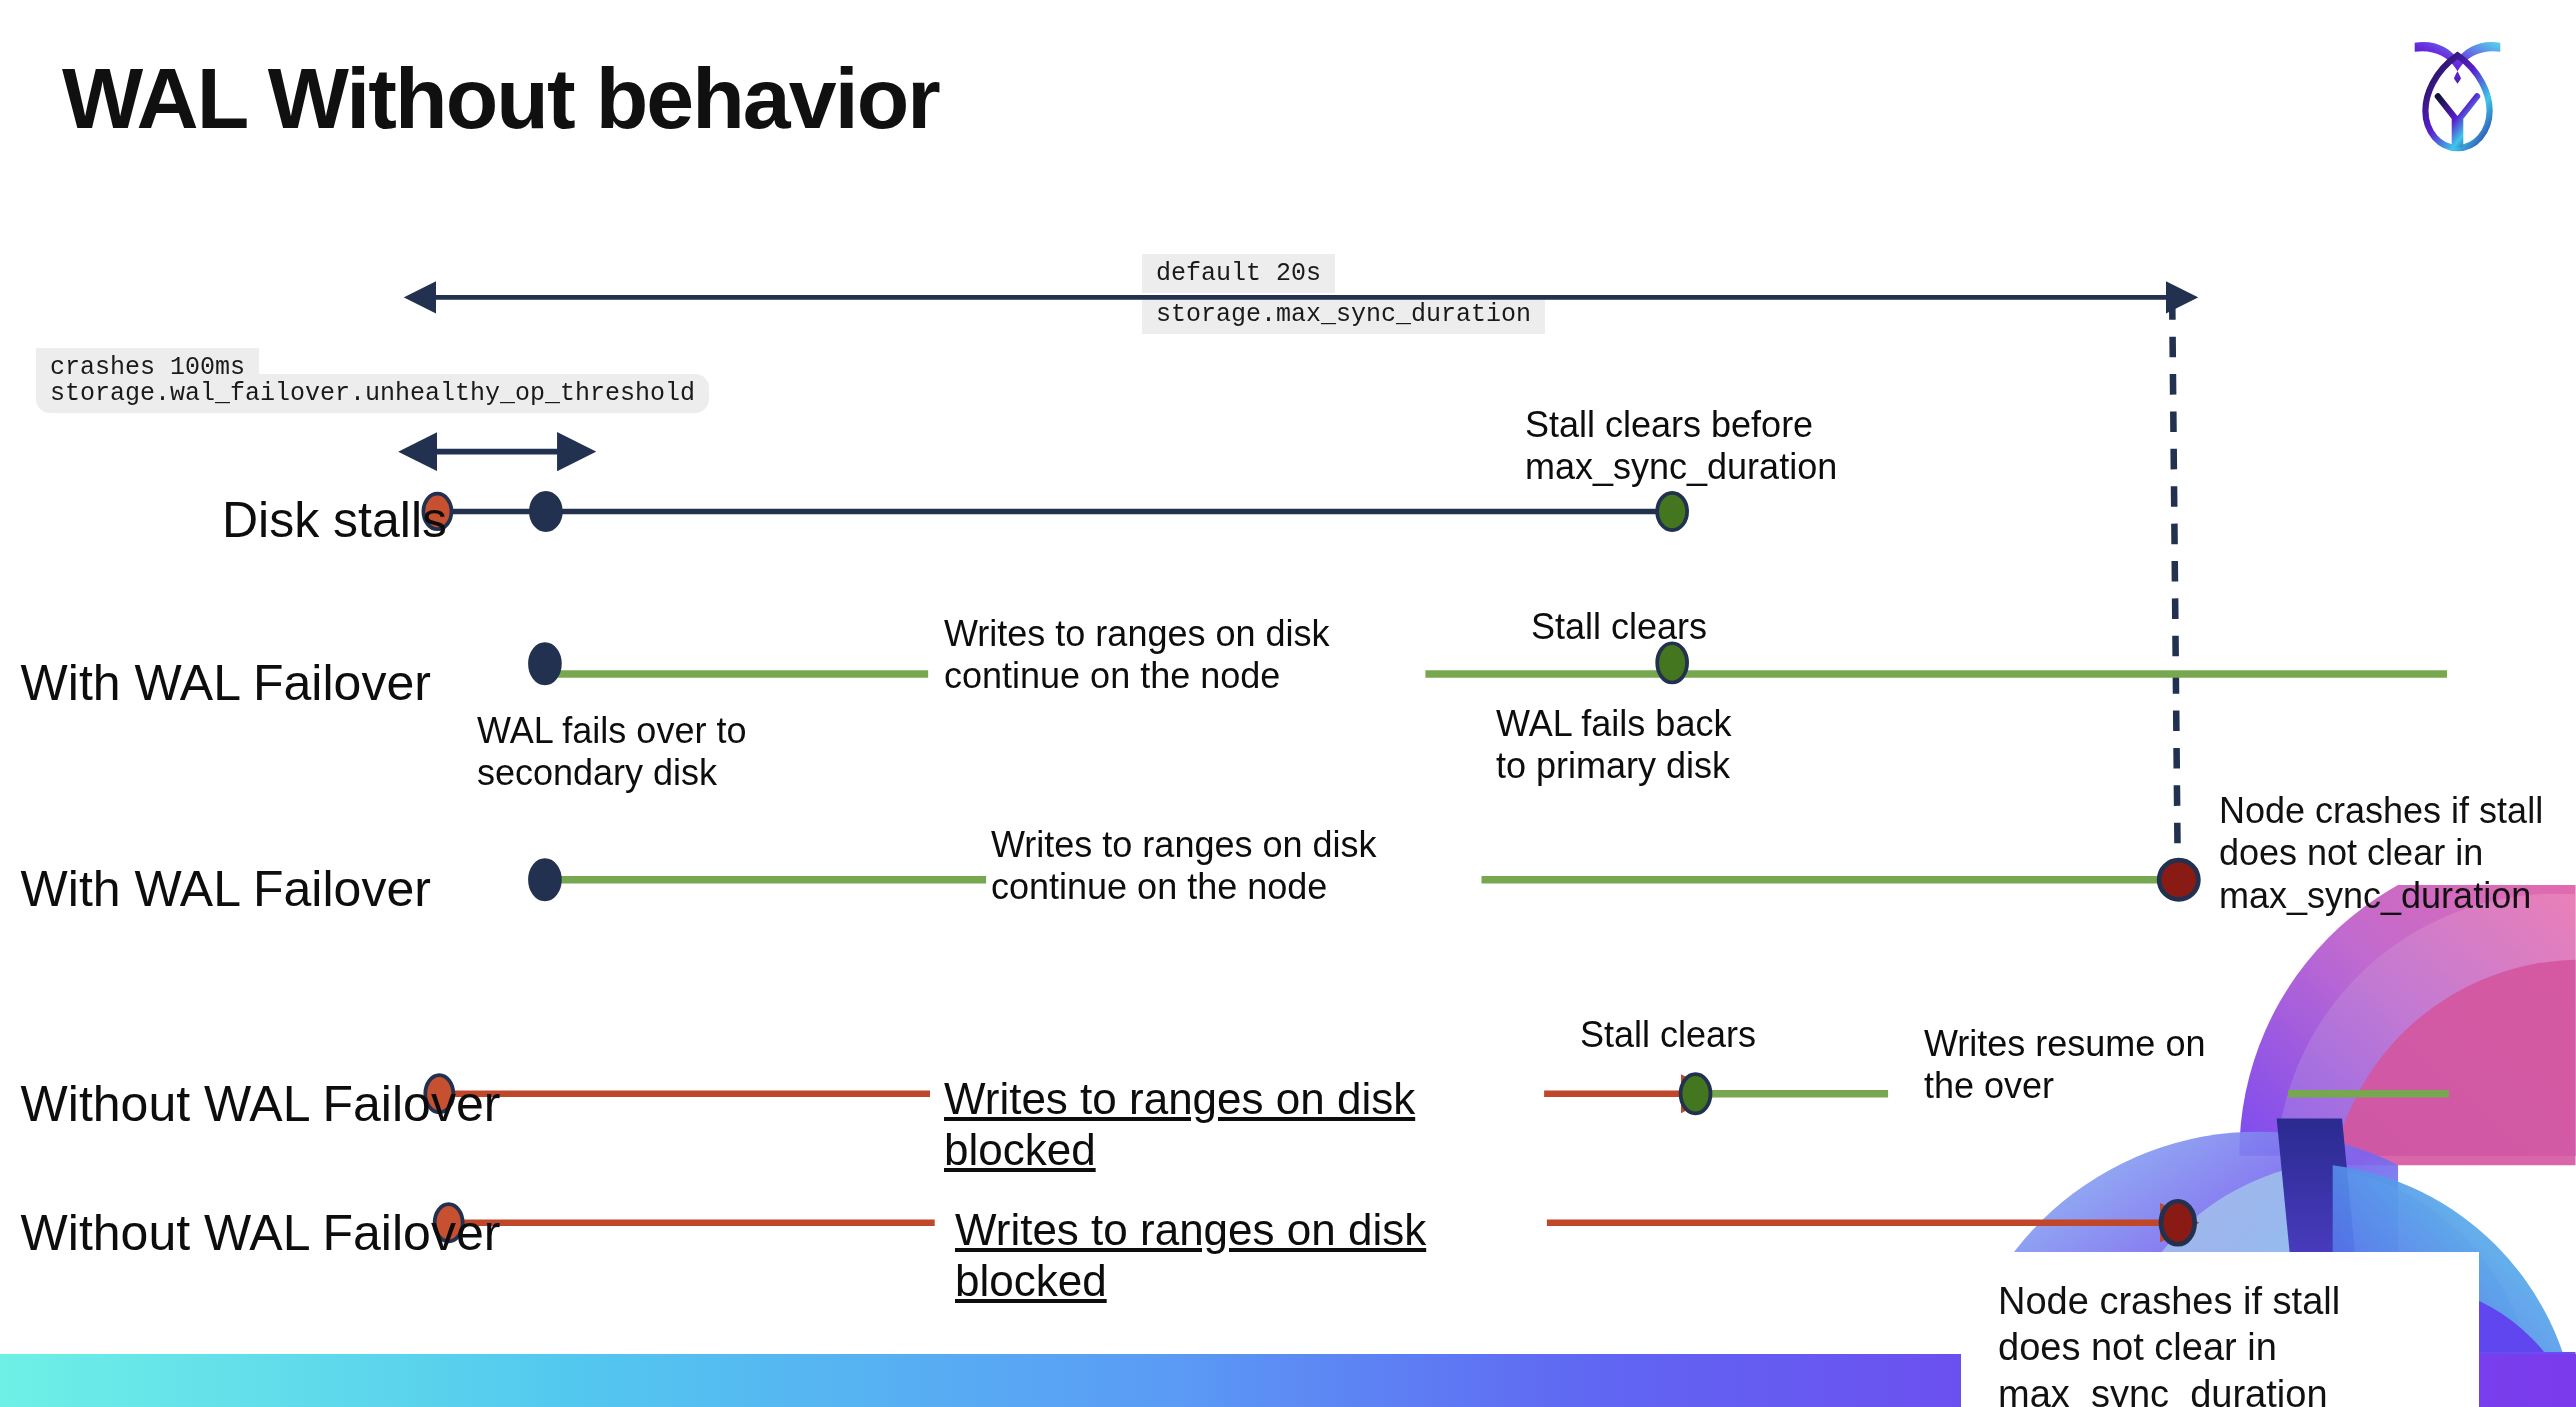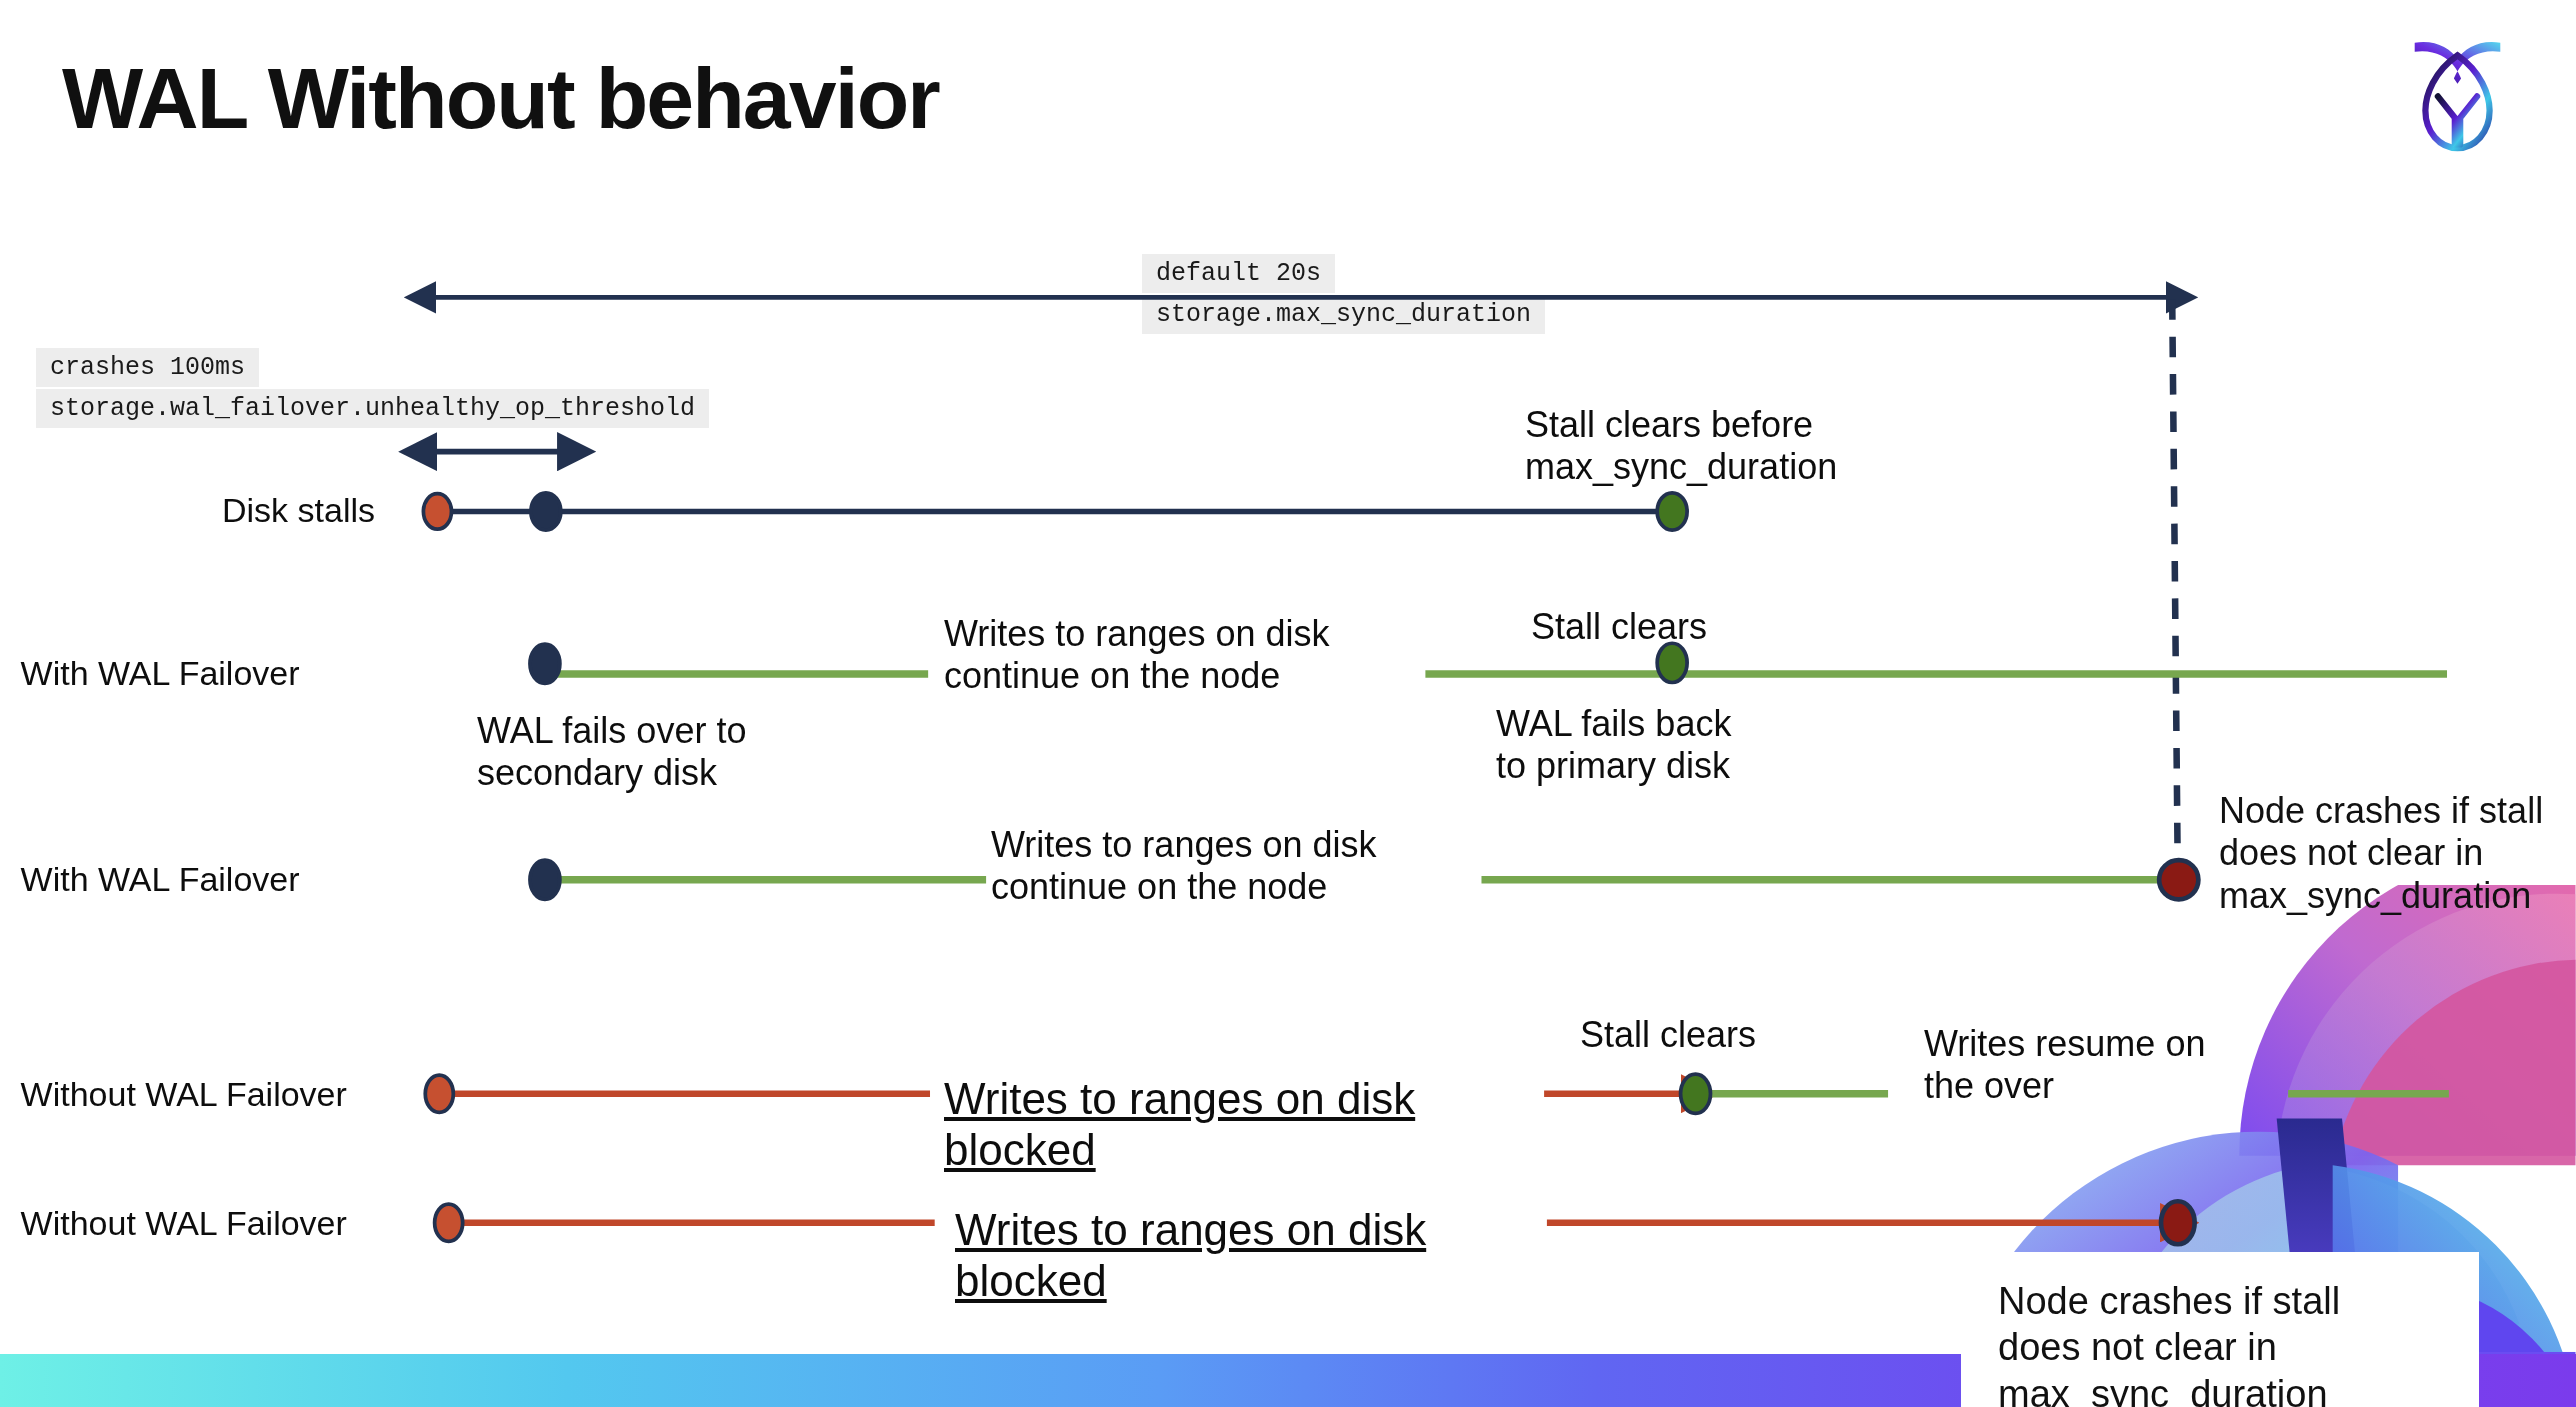--- a/index.html
+++ b/index.html
@@ -42,21 +42,21 @@
 
   
   .lbl{
     position:absolute;
     font-family:"Liberation Sans Narrow","Liberation Sans",sans-serif;
     font-stretch:condensed;
     color:#0d0d0d;
     white-space:pre-line;
     line-height:1.16;
   }
-  .row-label{font-size:34px;}
+  .row-label{font-size:50px;}
   .ann{font-size:36px;}
   .ann-l{font-size:44px;text-decoration:underline;}
 
   .crashbox{
     position:absolute;
     font-family:"Liberation Sans",sans-serif;
     font-size:36px;line-height:1.18;color:#111;
     white-space:pre-line;
   }
   .crashbox-2{
@@ -141,21 +141,21 @@
       </defs>
       <path d="M12 16 C34 12 52 22 60 34 C68 22 86 12 108 16 C108 22 108 24 108 26 C88 23 72 31 64 42 L64 42 C58 50 56 56 56 56 L60 62 L64 56 C64 56 62 50 56 42 C48 31 32 23 12 26 Z" fill="url(#lg2)"></path>
       <path d="M60 30 C86 48 96 74 96 92 C96 116 80 134 60 134 C40 134 24 116 24 92 C24 74 34 48 60 30 Z" fill="none" stroke="url(#lg1)" stroke-width="7"></path>
       <path d="M38 76 L57 100 L57 130 L63 130 L63 100 L82 76" fill="none" stroke="url(#lg1)" stroke-width="7" stroke-linecap="round" stroke-linejoin="round"></path>
     </svg>
   </div>
 
   <div class="codechip" style="left:1142px;top:254px;">default 20s</div>
   <div class="codechip" style="left:1142px;top:295px;">storage.max_sync_duration</div>
   <div class="codechip" style="left:36px;top:348px;">crashes 100ms</div>
-  <div class="codechip" style="left:36px;top:389px;">storage.wal_failover.unhealthy_op_threshold</div>
+  <div class="codechip" style="left:36px;top:374px;border-radius:14px;">storage.wal_failover.unhealthy_op_threshold</div>
 
   <svg class="overlay" viewBox="0 0 2756 1506">
     <defs>
       <marker id="navyArrowL" markerWidth="7" markerHeight="7" refX="6" refY="3.5" orient="auto" markerUnits="strokeWidth">
         <path d="M7,0 L0,3.5 L7,7 z" fill="#22314f"></path>
       </marker>
       <marker id="navyArrowR" markerWidth="7" markerHeight="7" refX="1" refY="3.5" orient="auto" markerUnits="strokeWidth">
         <path d="M0,0 L7,3.5 L0,7 z" fill="#22314f"></path>
       </marker>
       <marker id="redArrowR" markerWidth="6" markerHeight="6" refX="1" refY="3" orient="auto" markerUnits="strokeWidth">

